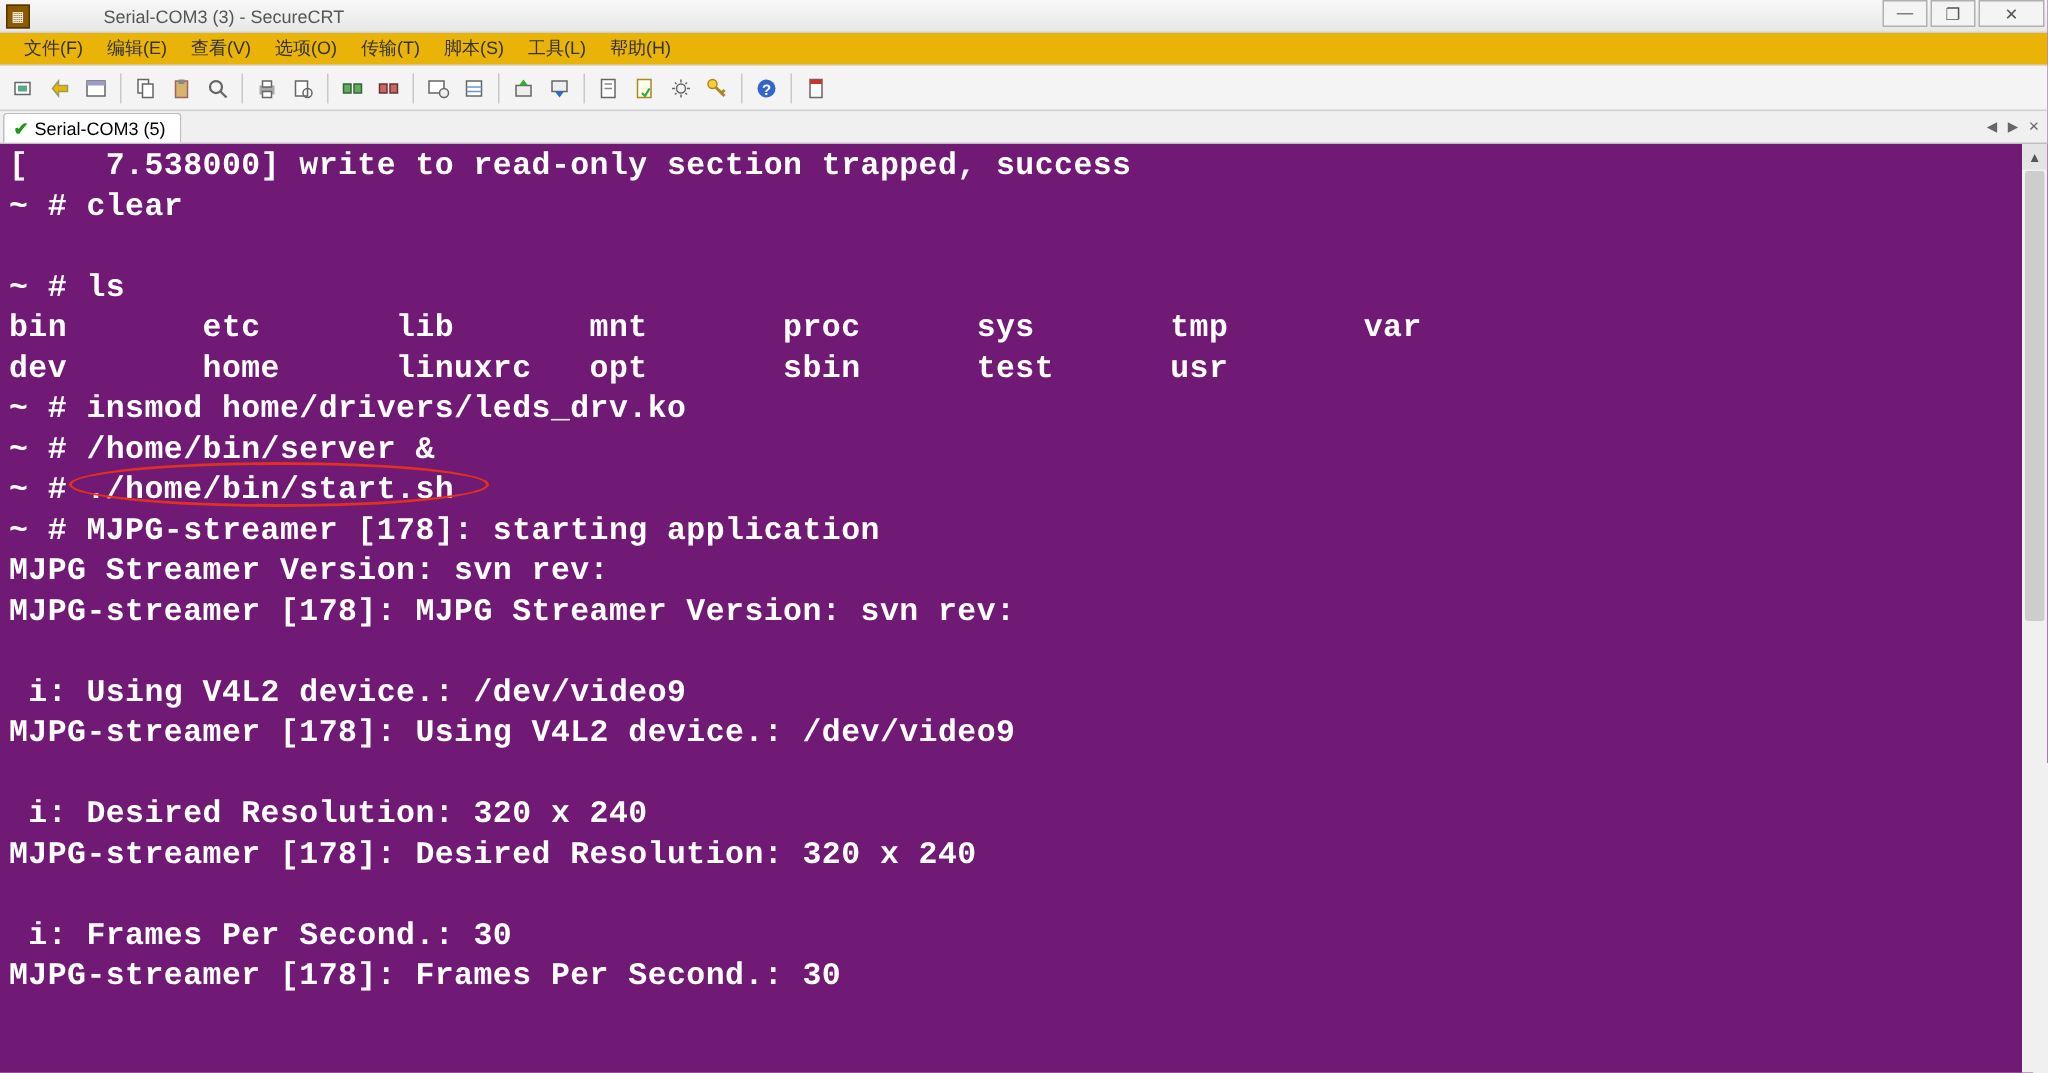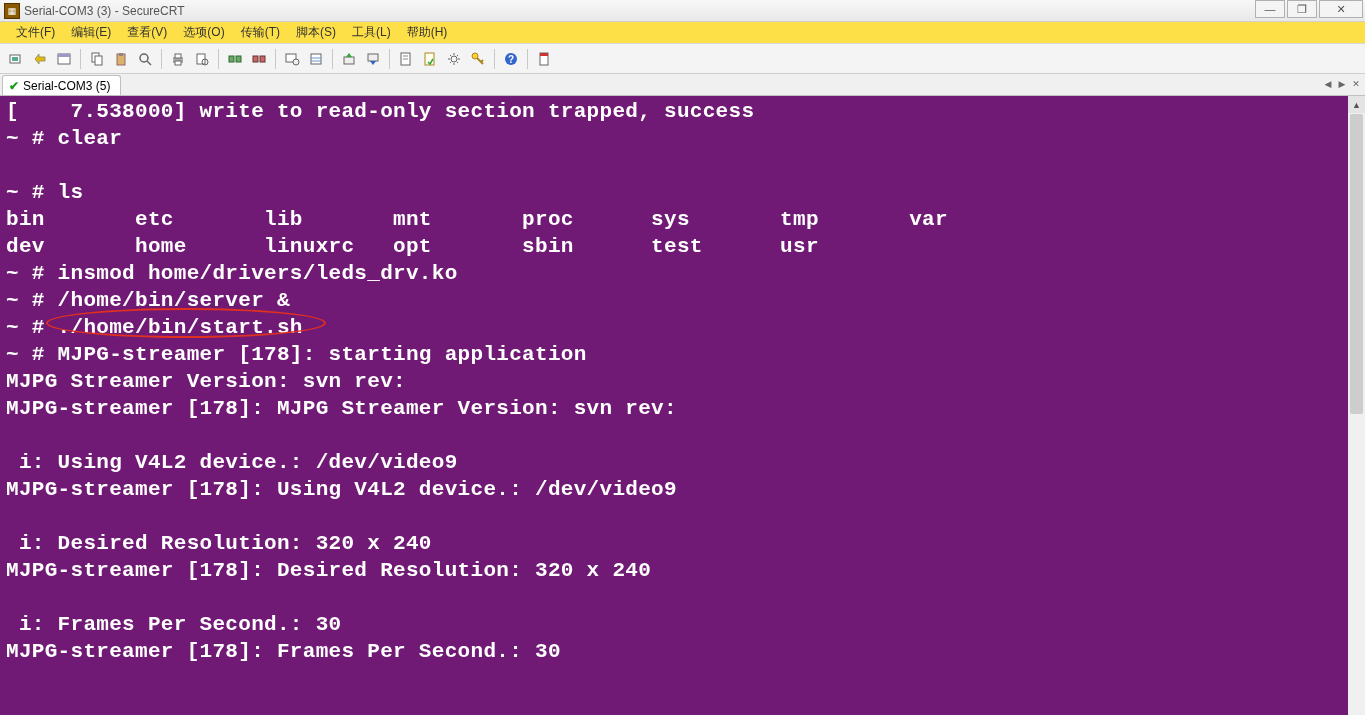--- a/index.html
+++ b/index.html
@@ -1,25 +1,25 @@
 <!DOCTYPE html>
 <html><head>
 <meta charset="utf-8">
 <style>
 * { margin:0; padding:0; box-sizing:border-box; }
 body { font-family:"Microsoft YaHei","SimSun",Tahoma,sans-serif; font-size:12px; background:#f0f0f0; width:1365px; height:715px; overflow:hidden; position:relative; }
 
 .titlebar { height:22px; background:linear-gradient(#f8f8f8,#e8e8e8); border-bottom:1px solid #d0d0d0; display:flex; align-items:center; padding:0 4px; }
 .titlebar .icon { width:16px; height:16px; background:#8a5a00; border:1px solid #553300; margin-right:4px; display:inline-flex; align-items:center; justify-content:center; font-size:9px; color:#fff; }
-.titlebar .title { color:#555; }
+.titlebar .title { color:#555;margin-left:45px; }
 .winbtns { position:absolute; right:2px; top:0; display:flex; gap:2px; }
 .winbtn { width:30px; height:18px; border:1px solid #b0b0b0; background:#f4f4f4; display:flex; align-items:center; justify-content:center; font-size:11px; color:#555; cursor:pointer; }
 .winbtn.cls { width:44px; }
 
-.menubar { height:22px; background:#fde047; border-bottom:1px solid #d8d8d8; display:flex; align-items:stretch; padding-left:8px; }
+.menubar { height:22px; background:#eab308; border-bottom:1px solid #d8d8d8; display:flex; align-items:stretch; padding-left:8px; }
 .menubar .mitem { padding:0 8px; display:flex; align-items:center; color:#333; cursor:pointer; }
 
 .toolbar { height:30px; background:#f4f4f4; border-bottom:1px solid #cfcfcf; display:flex; align-items:center; padding:0 4px; gap:0; }
 .tb { width:22px; height:22px; margin:0 1px; display:flex; align-items:center; justify-content:center; cursor:pointer; border:1px solid transparent; }
 .tb svg { width:16px; height:16px; }
 .tsep { width:1px; height:20px; background:#c8c8c8; margin:0 4px; }
 
 .tabstrip { height:22px; background:#f0f0f0; border-bottom:1px solid #bfbfbf; display:flex; align-items:flex-end; position:relative; }
 .tab { height:20px; border:1px solid #bfbfbf; border-bottom:none; background:#fff; padding:0 10px 0 6px; display:flex; align-items:center; gap:4px; border-radius:3px 3px 0 0; margin-left:2px; cursor:pointer; }
 .tab .chk { color:#1a9a1a; font-weight:bold; }

